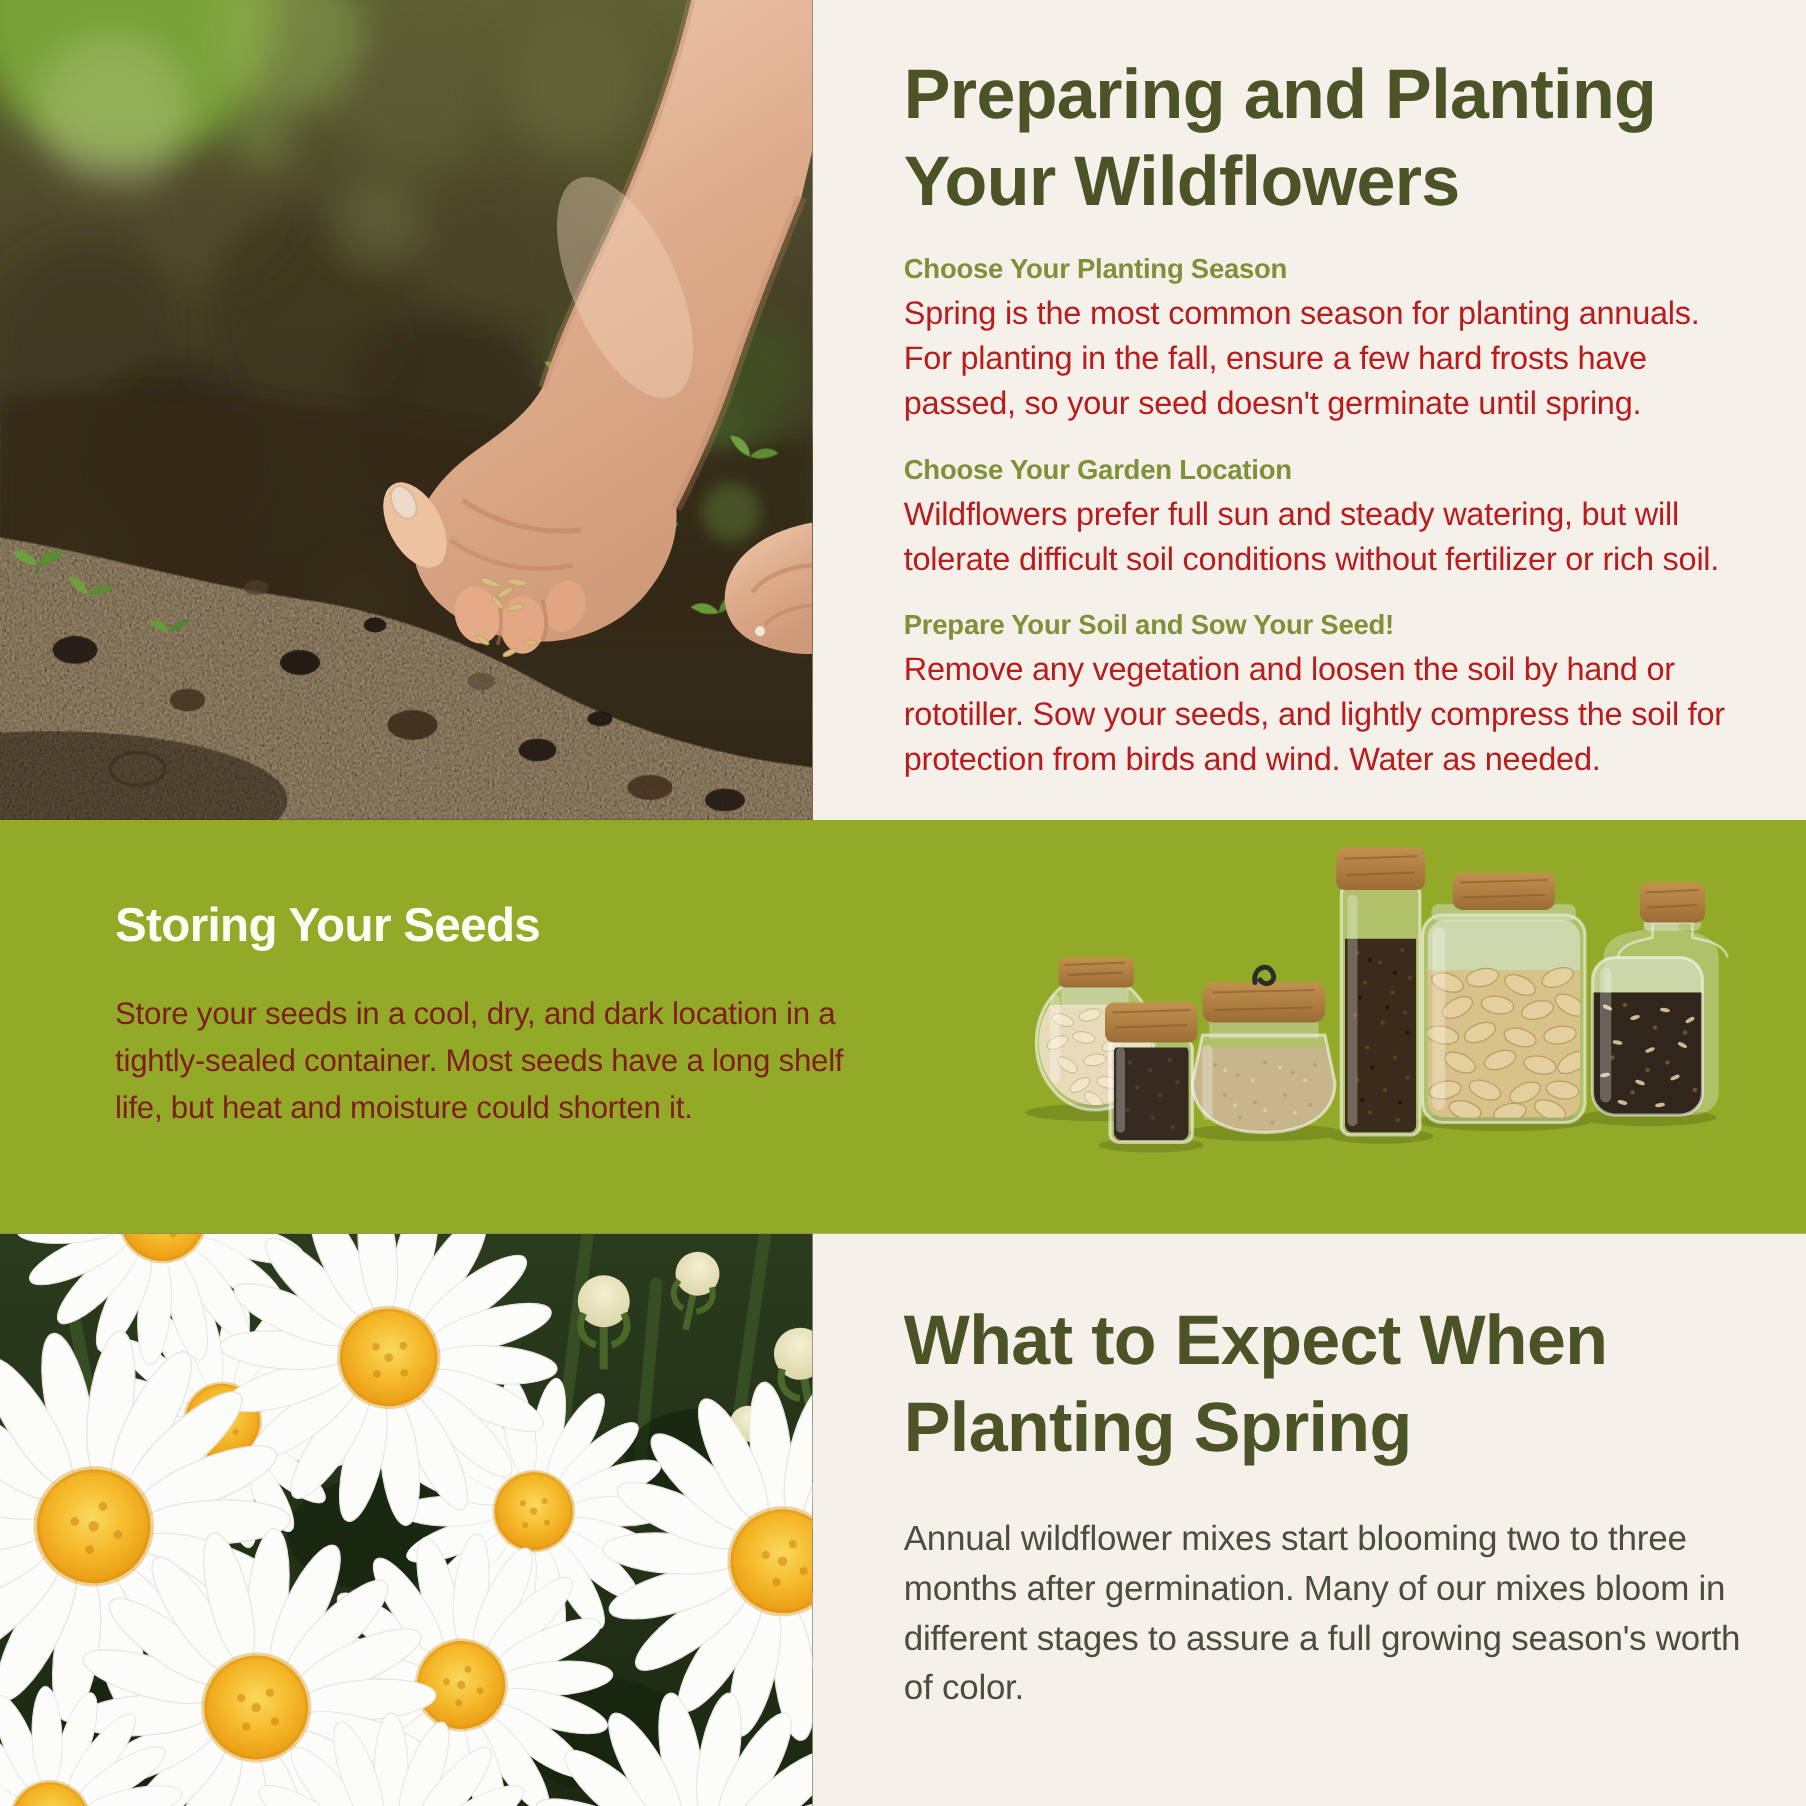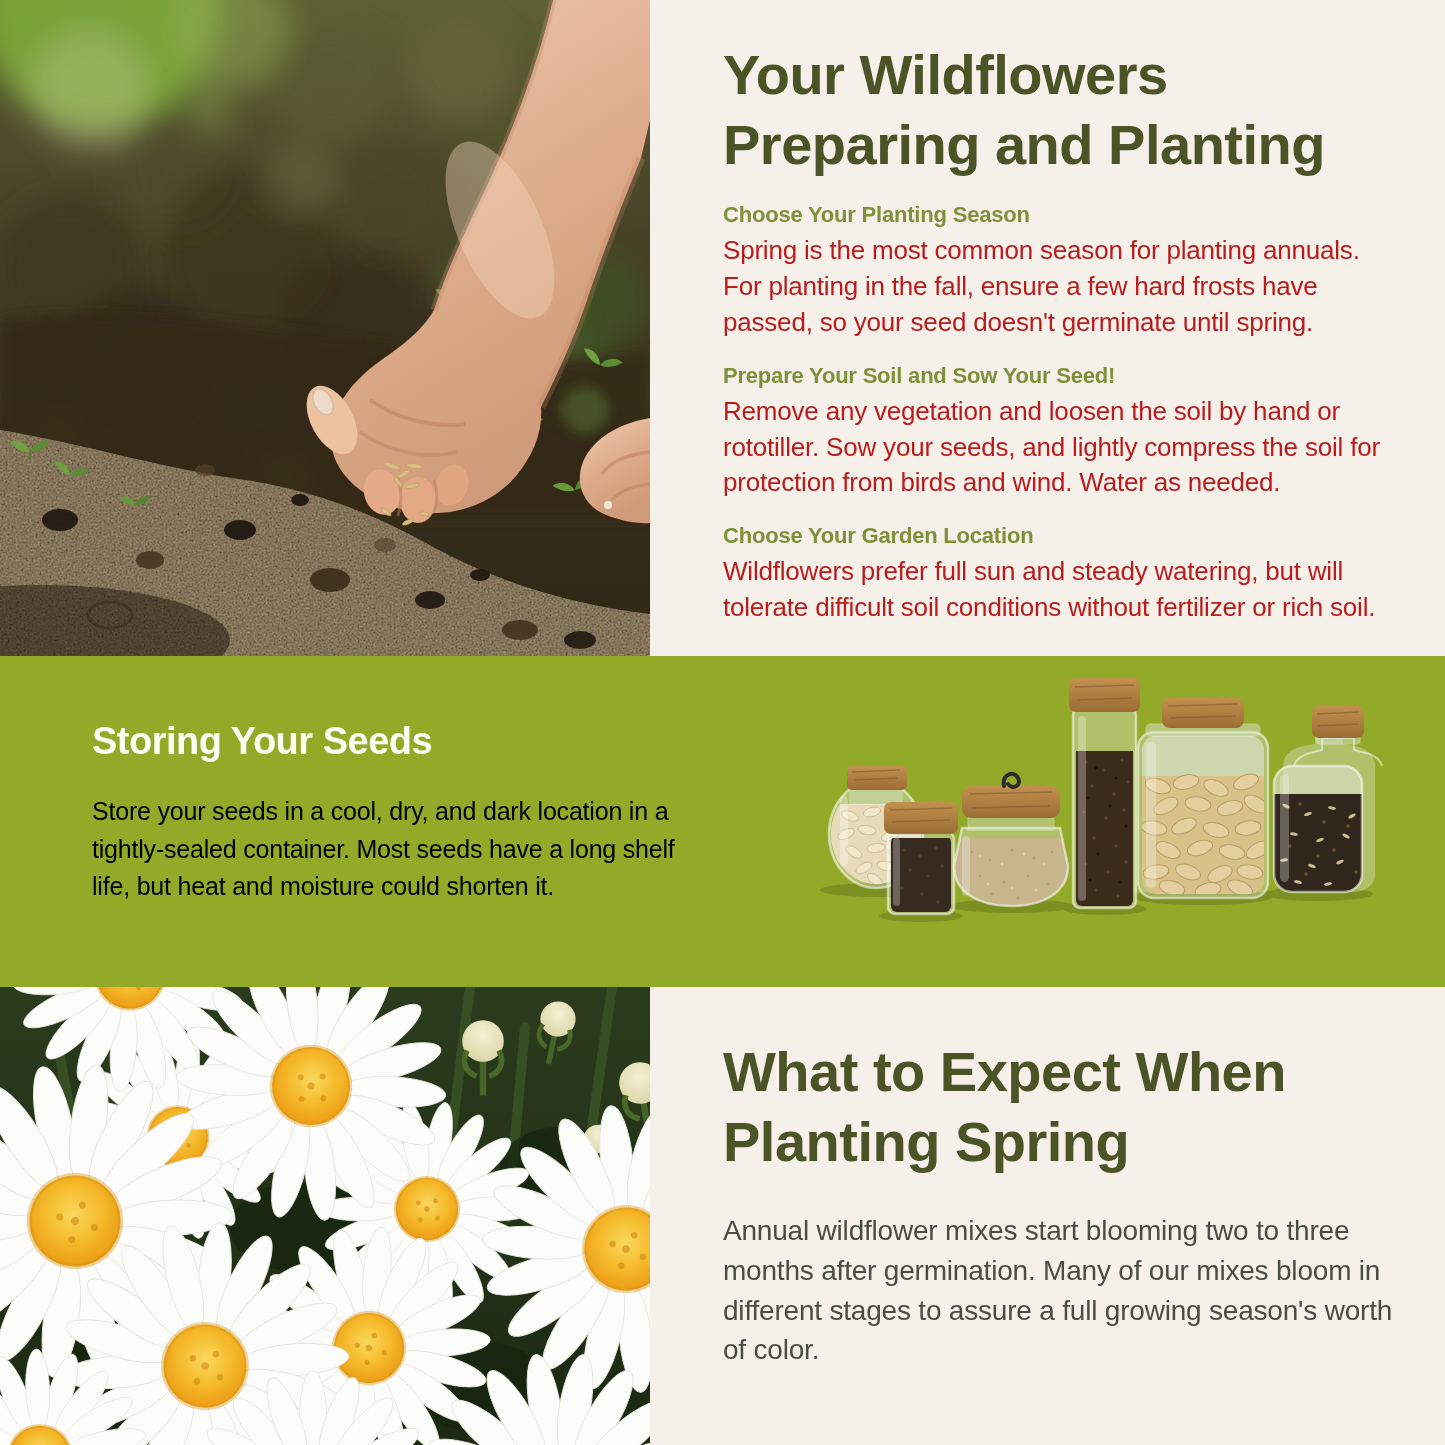--- a/index.html
+++ b/index.html
@@ -19,21 +19,21 @@
   h1.title{margin:0;font-size:56px;font-weight:bold;color:#4a5427;line-height:1.25;letter-spacing:-0.5px;}
   h1.title .line{display:block;}
 
   .sub{margin-top:22px;}
   .sub h3{margin:0 0 5px 0;font-size:22px;font-weight:bold;color:#7e9138;letter-spacing:-0.2px;}
   .sub p{margin:0;font-size:26px;color:#b91c1c;line-height:1.38;max-width:690px;letter-spacing:-0.2px;}
 
   .band{position:absolute;left:0;top:656px;width:1445px;height:331px;background:#93a928;overflow:hidden;}
   .band-text{position:absolute;left:92px;top:64px;width:630px;}
   .band-text h2{margin:0;font-size:38px;font-weight:bold;color:#fdfef3;letter-spacing:-0.5px;}
-  .band-text p{margin:30px 0 0 0;font-size:25px;color:#000000;line-height:1.5;letter-spacing:-0.2px;max-width:620px;}
+  .band-text p{margin:30px 0 0 0;font-size:25px;color:#7f1d1d;line-height:1.5;letter-spacing:-0.2px;max-width:620px;}
   .jars-wrap{position:absolute;left:820px;top:10px;width:625px;height:300px;}
 
   .panel-bottom-right p.body{margin:34px 0 0 0;font-size:28px;color:#4a4d42;line-height:1.42;max-width:675px;letter-spacing:-0.2px;}
 </style>
 </head>
 <body>
 
 <div class="canvas">
 
   <section class="photo photo-soil">
@@ -207,37 +207,37 @@
         <path d="M650,418 C616,424 592,440 583,462 C575,482 582,504 604,514 C620,521 638,524 650,523 Z" fill="url(#skinG)"></path>
         <path d="M650,452 C628,454 610,462 602,474" fill="none" stroke="#b87b5e" stroke-width="3.5" opacity="0.5"></path>
         <path d="M650,484 C632,486 618,492 612,500" fill="none" stroke="#b87b5e" stroke-width="3" opacity="0.45"></path>
         <circle cx="608" cy="505" r="4" fill="#efe8d2"></circle>
       </g>
     </svg>
   </section>
 
   <section class="panel panel-top-right">
     <h1 class="title">
+      <span class="line">Preparing and Planting</span>
       <span class="line">Your Wildflowers</span>
-      <span class="line">Preparing and Planting</span>
     </h1>
 
     <div class="sub">
       <h3>Choose Your Planting Season</h3>
       <p>Spring is the most common season for planting annuals. For planting in the fall, ensure a few hard frosts have passed, so your seed doesn't germinate until spring.</p>
     </div>
 
     <div class="sub">
+      <h3>Choose Your Garden Location</h3>
+      <p>Wildflowers prefer full sun and steady watering, but will tolerate difficult soil conditions without fertilizer or rich soil.</p>
+    </div>
+
+    <div class="sub">
       <h3>Prepare Your Soil and Sow Your Seed!</h3>
       <p>Remove any vegetation and loosen the soil by hand or rototiller. Sow your seeds, and lightly compress the soil for protection from birds and wind. Water as needed.</p>
-    </div>
-
-    <div class="sub">
-      <h3>Choose Your Garden Location</h3>
-      <p>Wildflowers prefer full sun and steady watering, but will tolerate difficult soil conditions without fertilizer or rich soil.</p>
     </div>
   </section>
 
   <section class="band">
     <div class="band-text">
       <h2>Storing Your Seeds</h2>
       <p>Store your seeds in a cool, dry, and dark location in a tightly-sealed container. Most seeds have a long shelf life, but heat and moisture could shorten it.</p>
     </div>
 
     <div class="jars-wrap">

